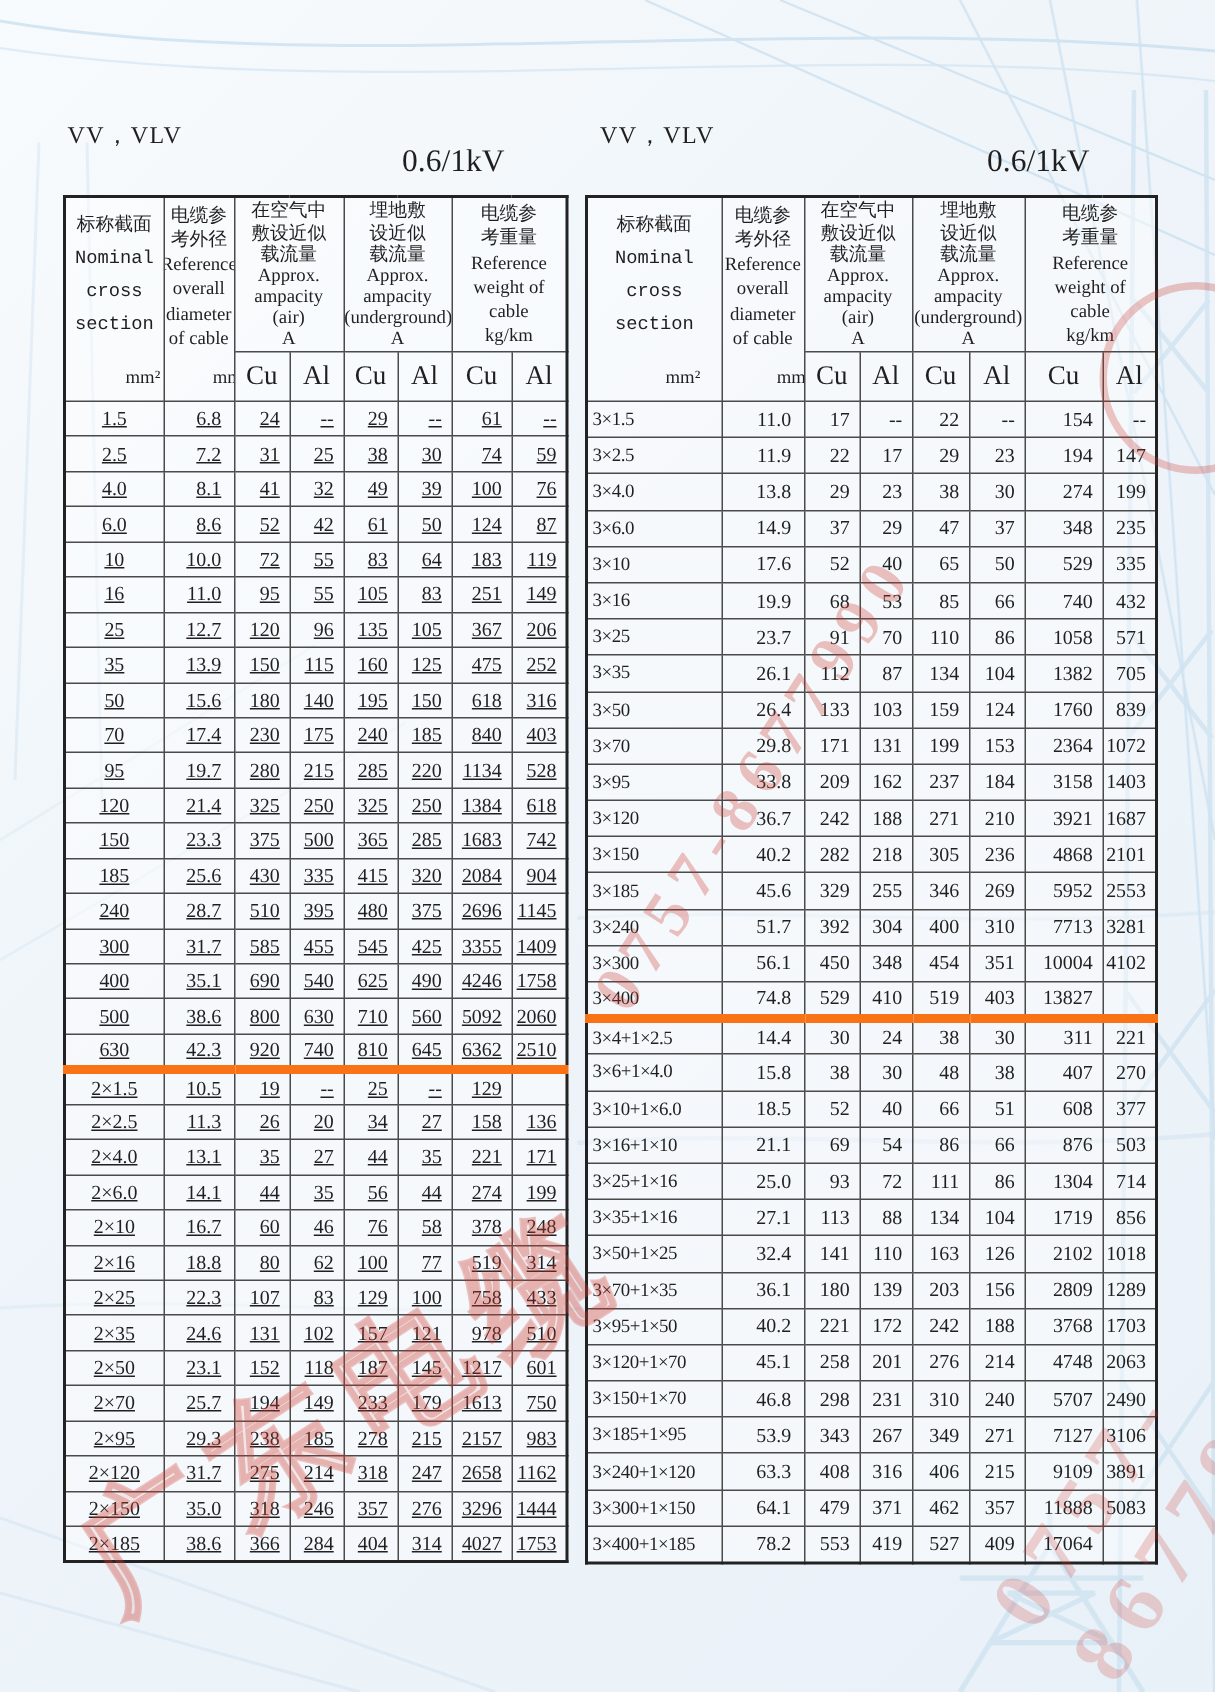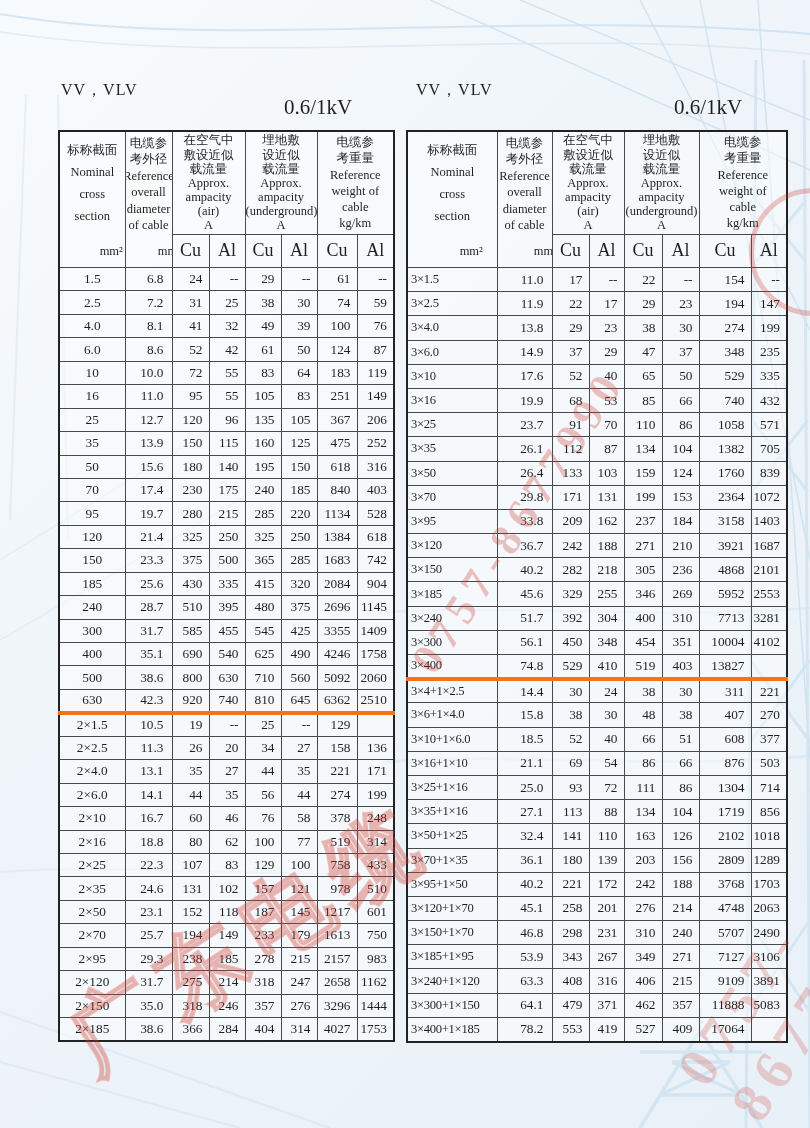--- a/index.html
+++ b/index.html
@@ -1,58 +1,58 @@
 <!DOCTYPE html>
 <html><head>
 <meta charset="utf-8">
 <style>
   html,body{margin:0;padding:0;width:810px;height:1128px;overflow:hidden;
     font-family:"Liberation Serif","DejaVu Serif",serif;color:#1f1f1f;}
   body{position:relative;
     background:linear-gradient(135deg,#f8fbfd 0%,#eef4f9 45%,#e9f1f8 100%);}
   .bg{position:absolute;left:0;top:0;z-index:0;}
-  .page{position:absolute;left:16px;top:0;width:766px;height:1128px;z-index:1;}
+  .page{position:absolute;left:0;top:0;width:766px;height:1128px;z-index:1;}
 
   
   .caption-model{position:absolute;font-size:16px;letter-spacing:1px;}
   .caption-volt{position:absolute;font-size:21px;}
   .cap-model-left{left:45px;top:80px;}
   .cap-volt-left{left:268px;top:95px;}
   .cap-model-right{left:400px;top:80px;}
   .cap-volt-right{left:658px;top:95px;}
 
   
   table{border-collapse:collapse;table-layout:fixed;position:absolute;top:130px;
     background:rgba(255,255,255,0.45);}
   .tbl-left{left:42px;width:335px;}
   .tbl-right{left:390px;width:380px;}
   th,td{border:1px solid #4a4a4a;padding:0;font-weight:normal;overflow:hidden;}
   table{border:2px solid #222;}
   thead tr.h1{height:102px;}
   thead tr.h2{height:33px;}
-  .tbl-left tbody tr{height:23.45px;}
+  .tbl-left tbody tr{height:23.45px;text-decoration:underline;}
   .tbl-right tbody tr{height:24.2px;}
   th{text-align:center;vertical-align:middle;font-size:12.5px;}
   .hpre{white-space:pre-line;line-height:1.13;}
   .hwrap{display:flex;flex-direction:column;height:135px;}
   .hwrap .htext{flex:1;display:flex;align-items:center;justify-content:center;
     white-space:pre-line;}
-  .c1 .htext{line-height:1.75;}
+  .c1 .htext{line-height:1.75;font-family:Liberation Mono, monospace;}
   .c2 .htext{line-height:1.32;}
   .hwrap .hunit{height:31px;display:flex;align-items:center;justify-content:center;
     border-top:0;padding-left:38px;}
   .hweight{line-height:1.3;}
   .subhdr{font-size:18px;}
   td{font-size:13.3px;text-align:right;padding-right:6px;vertical-align:middle;}
   tbody td:first-child{padding-right:0;}
   .tbl-left tbody td:first-child{text-align:center;}
   .tbl-right tbody td:first-child{text-align:left;padding-left:3px;font-size:12.6px;
     letter-spacing:-0.3px;}
   tbody td:nth-child(2){padding-right:8px;}
-  tr.sep td{border-top:4px solid #f97316;}
+  tr.sep td{border-top:6px solid #f97316;}
 
   
   .wm{position:absolute;z-index:2;pointer-events:none;font-weight:bold;}
   .wm-phone1{left:385px;top:655px;transform:rotate(-57deg);transform-origin:0 0;
     font-size:44px;letter-spacing:8px;color:rgba(203,55,45,0.30);}
   .wm-phone2{left:648px;top:1062px;transform:rotate(-57deg);transform-origin:0 0;
     font-size:56px;letter-spacing:10px;color:rgba(203,55,45,0.22);}
   .wm-company{left:30px;top:1000px;transform:rotate(-33deg);transform-origin:0 0;
     font-size:88px;letter-spacing:14px;color:rgba(205,60,50,0.10);
     -webkit-text-stroke:2px rgba(205,60,50,0.30);}

